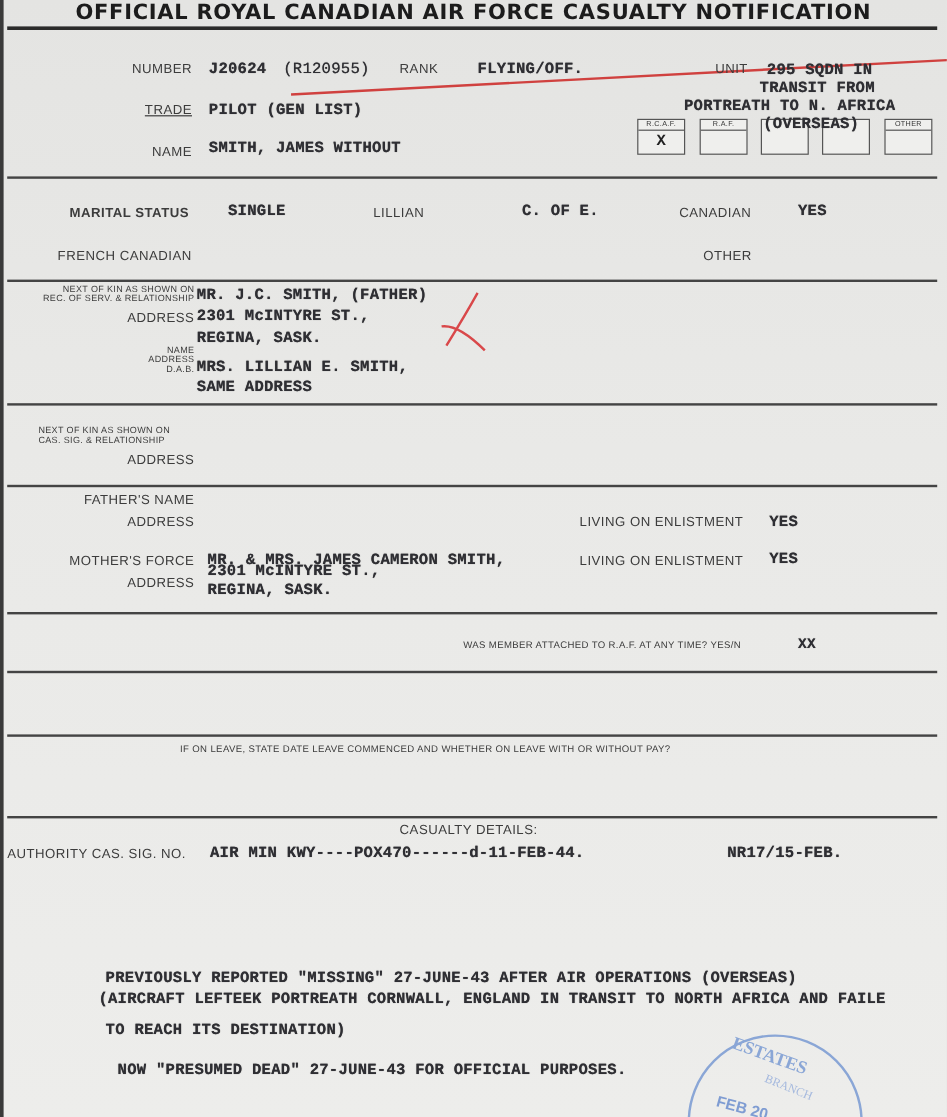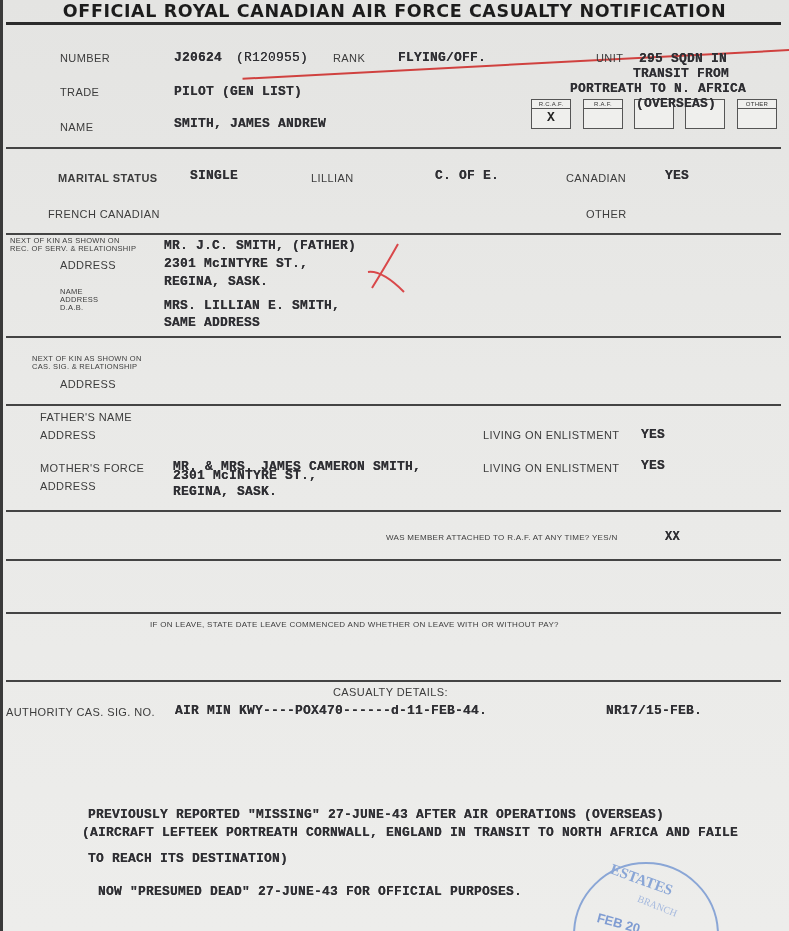--- a/index.html
+++ b/index.html
@@ -19,21 +19,21 @@
     font-family: "DejaVu Sans", sans-serif; font-weight: bold; font-size: 17.5px;
     letter-spacing: 0.6px; color: #1c1c1c; line-height: 22px;
   }
   .rule { position: absolute; left: 6px; right: 8px; height: 2px; background: #444; }
   .rule.thick { height: 3px; background: #2b2b2b; }
   .lbl {
     position: absolute; font-family: "Liberation Sans", sans-serif; font-size: 11px;
     color: #3c3c3c; letter-spacing: 0.4px; white-space: nowrap; line-height: 13px;
   }
   .lbl.small { font-size: 7.5px; letter-spacing: 0.3px; line-height: 8.5px; }
-  .lbl.right { text-align: left; }
+  .lbl.right { text-align: right; }
   .tw {
     position: absolute; font-family: "Liberation Mono", monospace; font-weight: bold;
     font-size: 13px; color: #2e2e33; white-space: nowrap; line-height: 15px;
     letter-spacing: 0.2px; text-shadow: 0 0 0.6px #444;
   }
   .strike { position: relative; }
   .strike::after {
     content: ""; position: absolute; left: 6px; right: -10px; top: 7px; height: 2px;
     background: #d0413f; transform: rotate(-3deg);
   }
@@ -60,25 +60,25 @@
   <div class="tw strike" style="left:236px;top:50px;font-weight:normal;">(R120955)</div>
   <div class="lbl" style="left:333px;top:52px;">RANK</div>
   <div class="tw" style="left:398px;top:50px;">FLYING/OFF.</div>
 
   <div class="lbl" style="left:596px;top:52px;">UNIT</div>
   <div class="tw" style="left:639px;top:51px;">295 SQDN IN</div>
   <div class="tw" style="left:633px;top:66px;">TRANSIT  FROM</div>
   <div class="tw" style="left:570px;top:81px;">PORTREATH TO N. AFRICA</div>
   <div class="tw" style="left:636px;top:96px;z-index:3;">(OVERSEAS)</div>
 
-  <div class="lbl right" style="left:60px;width:100px;top:86px;">TRADE</div>
+  <div class="lbl right" style="left:60px;width:100px;top:86px;text-decoration:underline;">TRADE</div>
   <div class="tw" style="left:174px;top:84px;">PILOT (GEN LIST)</div>
 
   <div class="lbl right" style="left:60px;width:100px;top:121px;">NAME</div>
-  <div class="tw" style="left:174px;top:116px;">SMITH, JAMES ANDREW</div>
+  <div class="tw" style="left:174px;top:116px;">SMITH, JAMES WITHOUT</div>
 
   <div class="box" style="left:531px;top:99px;">
     <div class="bh">R.C.A.F.</div>
     <div class="bv">X</div>
   </div>
   <div class="box" style="left:583px;top:99px;">
     <div class="bh">R.A.F.</div>
     <div class="bv"></div>
   </div>
   <div class="box" style="left:634px;top:99px;">

